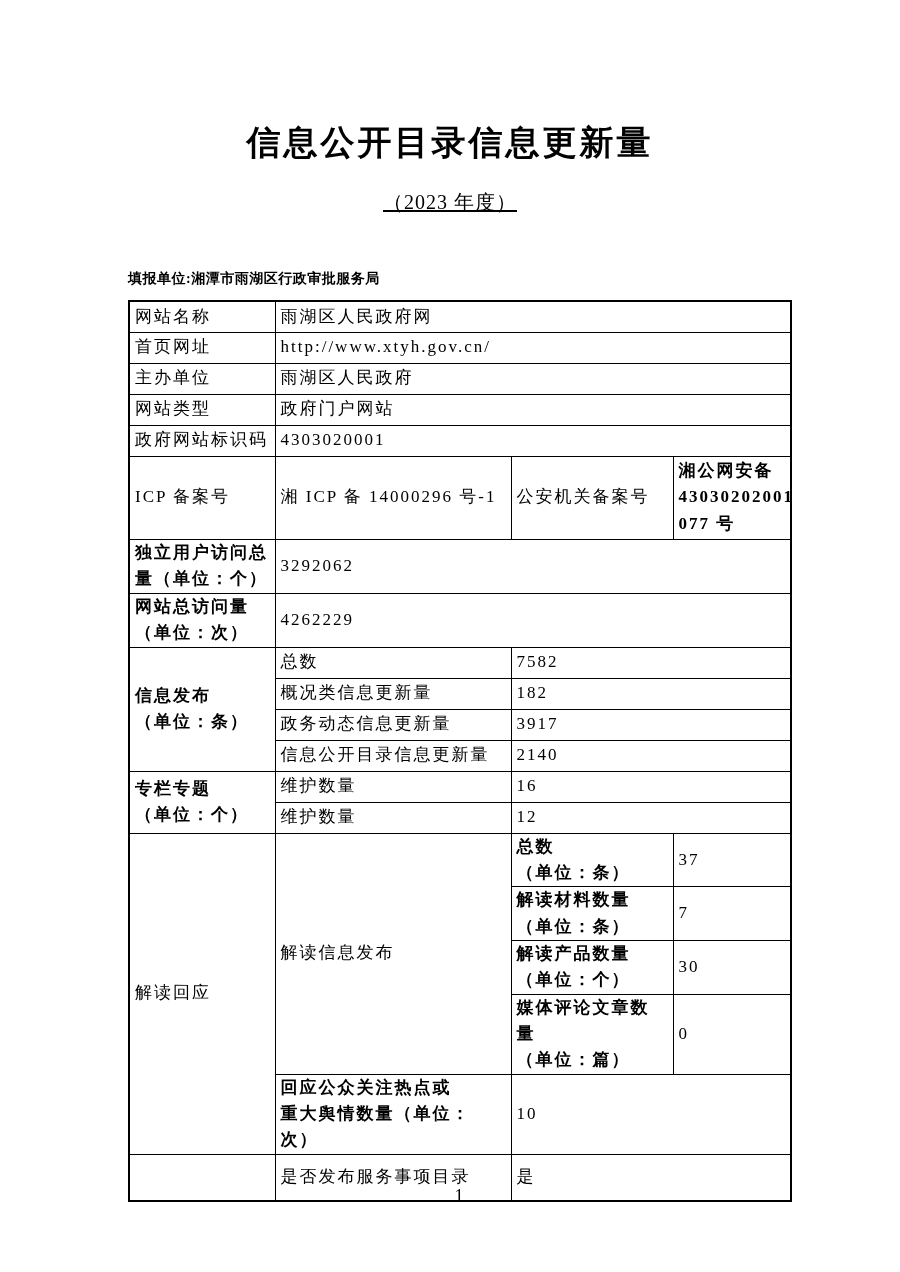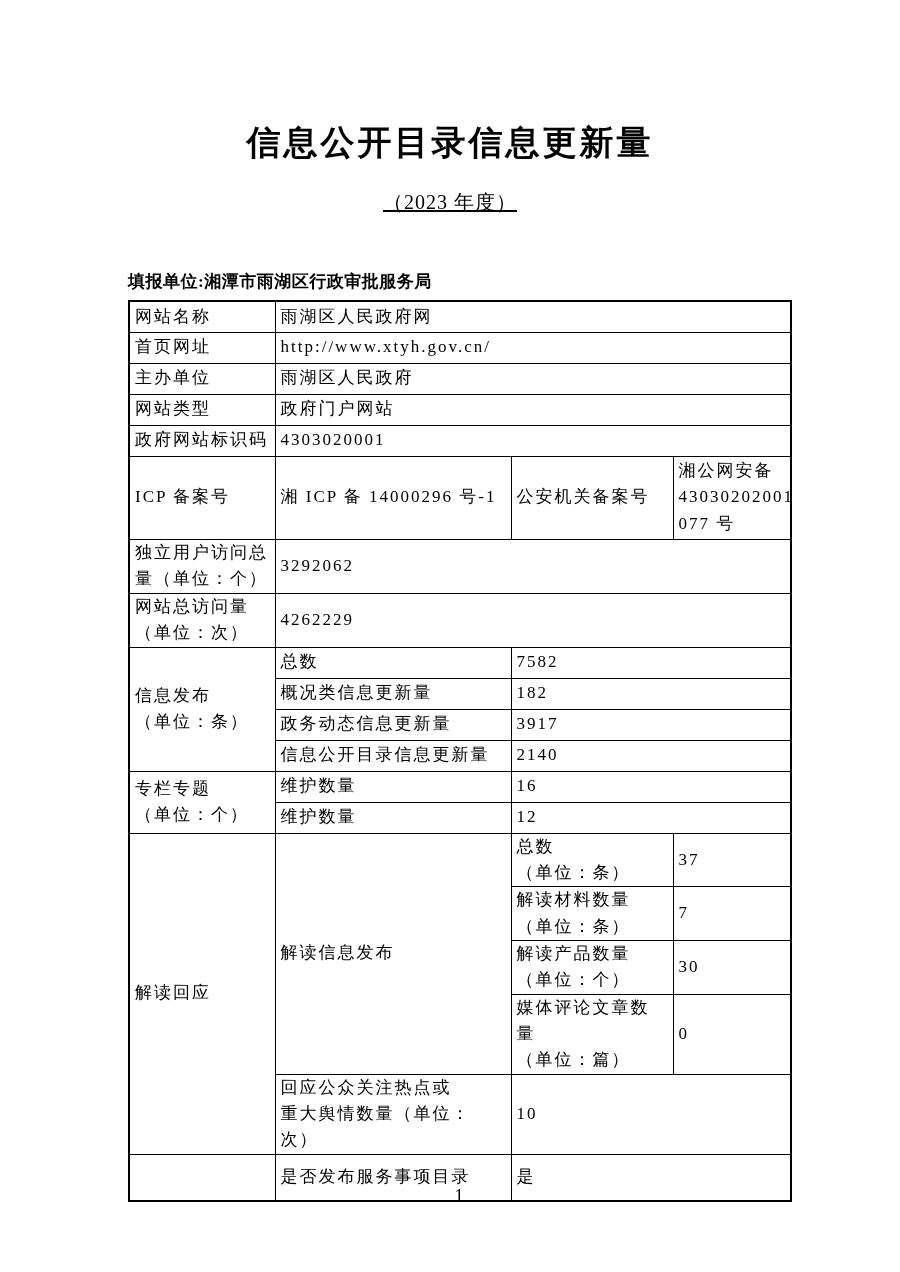--- a/index.html
+++ b/index.html
@@ -33,21 +33,21 @@
     width: 900px;
     text-align: center;
     font-size: 20px;
     letter-spacing: 1px;
     text-decoration: underline;
   }
   .unit-line {
     position: absolute;
     top: 270px;
     left: 128px;
-    font-size: 17px;
+    font-size: 14px;
     font-weight: bold;
     letter-spacing: 0.5px;
   }
   table.report {
     position: absolute;
     top: 300px;
     left: 128px;
     width: 662px;
     border-collapse: collapse;
     table-layout: fixed;
@@ -56,21 +56,21 @@
   table.report td {
     border: 1px solid #000;
     text-align: left;
     vertical-align: middle;
     font-size: 17px;
     line-height: 1.55;
     letter-spacing: 2px;
     padding: 0 5px;
     overflow: hidden;
   }
-  .pre { white-space: pre-line; }
+  .pre { white-space: pre-line; font-weight: bold; }
   tr.h31 { height: 31px; }
   tr.h83 { height: 83px; }
   tr.h54 { height: 54px; }
   tr.h52 { height: 52px; }
   tr.h80 { height: 80px; }
   tr.h33 { height: 47px; }
   .page-number {
     position: absolute;
     top: 1186px;
     left: 128px;

